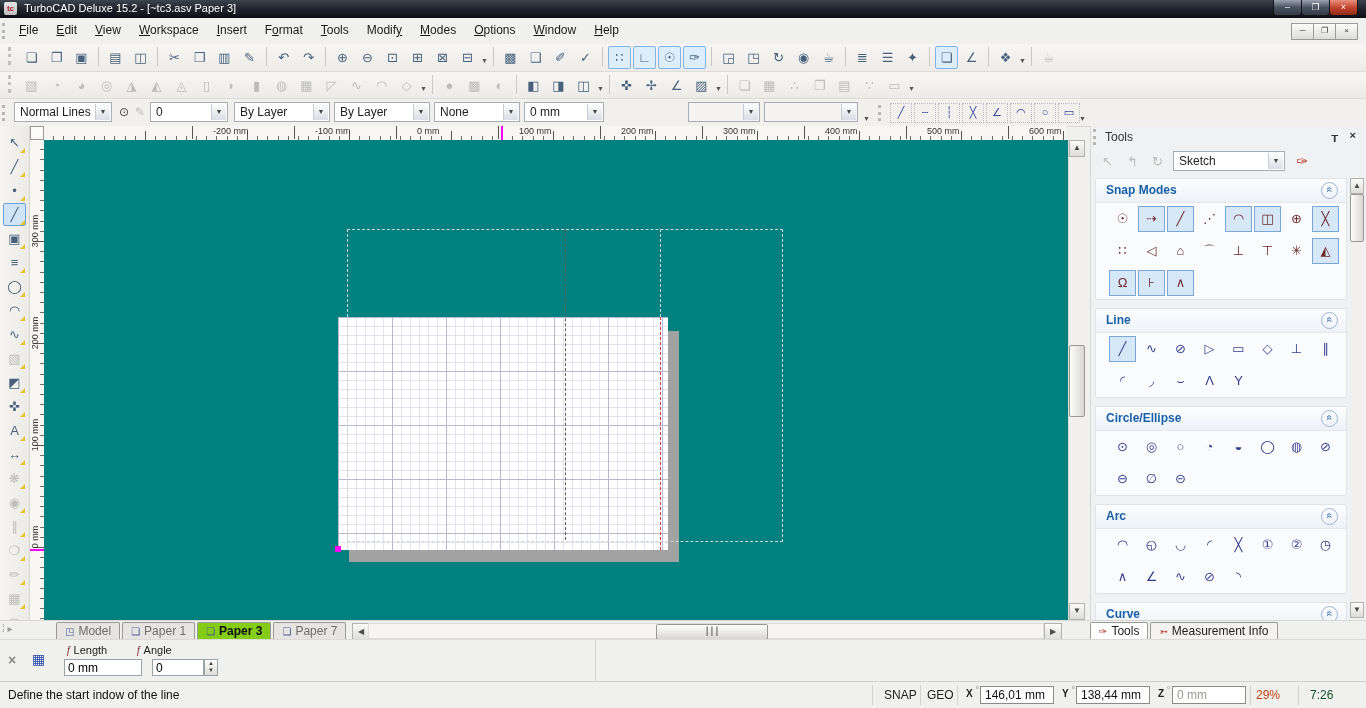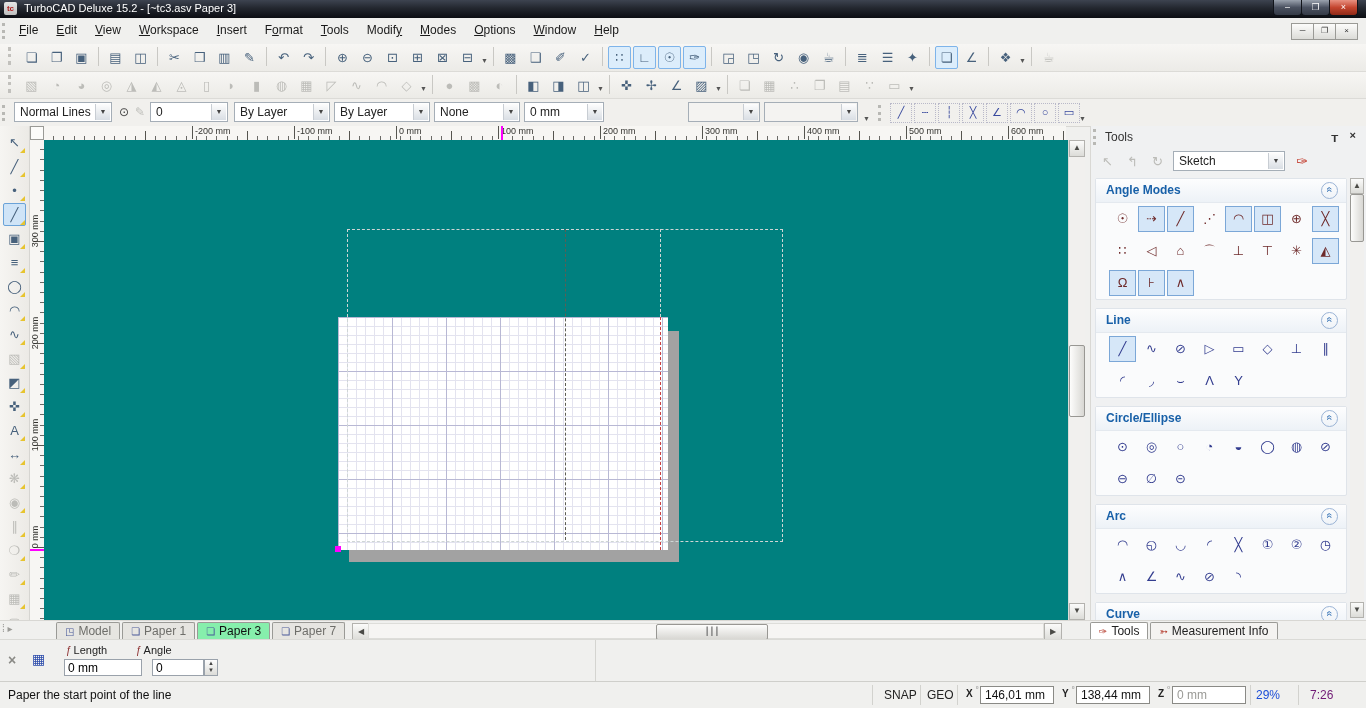--- a/index.html
+++ b/index.html
@@ -42,21 +42,21 @@
   
   #lefttools{left:0;top:126px;width:29px;height:494px;background:linear-gradient(90deg,#f6f5f2,#eceae6);border-right:1px solid #d6d5d1;}
   #lefttools .tbi{display:block;margin:1px 3px;width:21px;height:21px;}
   #lefttools .tbi::after{content:"";position:absolute;right:0;bottom:0;border-left:5px solid transparent;border-bottom:5px solid #e7c42f;}
   #lefttools .tbi.sel{background:#cfe4f7;border-color:#6ba3d8;}
   
   #rcorner{left:30px;top:126px;width:14px;height:14px;background:#fcfcfa;border:1px solid #9a9a96;box-sizing:border-box;}
   #hruler{left:44px;top:126px;width:1022px;height:14px;background:#f7f6f3;border-bottom:1px solid #989793;overflow:hidden;}
   #hruler .minor{left:0;bottom:0;width:100%;height:4px;background:repeating-linear-gradient(to right,transparent 0 9.2px,#6a6a66 9.2px 10.2px);}
   #hruler .major{left:0;bottom:0;width:100%;height:9px;background:repeating-linear-gradient(to right,transparent 0 100.6px,#55554f 100.6px 102px);}
-  .hlab{position:absolute;top:0;font-size:9px;color:#33332f;white-space:nowrap;border-left:1px solid #55554f;padding-left:2px;height:13px;line-height:11px;}
+  .hlab{position:absolute;top:0;font-size:9px;color:#33332f;white-space:nowrap;border-left:1px solid #55554f;padding-left:20px;height:13px;line-height:11px;}
   #hmark{left:457px;top:0;width:2px;height:14px;background:#ff00ff;}
   #vruler{left:30px;top:140px;width:14px;height:480px;background:#f7f6f3;border-right:1px solid #989793;overflow:hidden;}
   #vruler .minor{right:0;top:0;height:100%;width:4px;background:repeating-linear-gradient(to bottom,transparent 0 9.2px,#6a6a66 9.2px 10.2px);}
   #vruler .major{right:0;top:0;height:100%;width:9px;background:repeating-linear-gradient(to bottom,transparent 0 100.6px,#55554f 100.6px 102px);}
   .vlab{position:absolute;left:-24px;width:60px;height:12px;font-size:9px;color:#33332f;text-align:center;transform:rotate(-90deg);}
   #vmark{top:409px;left:0;width:14px;height:2px;background:#ff00ff;}
   #canvas{left:44px;top:140px;width:1024px;height:480px;background:#00807f;overflow:hidden;}
   #sheet-shadow{left:305px;top:191px;width:330px;height:231px;background:#a2a2a2;}
   #paper{left:294px;top:177px;width:330px;height:233px;background:
       repeating-linear-gradient(to right,#b8b8d4 0 1px,transparent 1px 54px),
@@ -94,21 +94,21 @@
   .pbtn{display:inline-block;width:25px;height:24px;margin:1px;text-align:center;line-height:24px;font-size:13px;border:1px solid transparent;position:relative;vertical-align:top;}
   .pbtn.sel{border-color:#7ba7d7;background:#d6e7f8;}
   .psec.s0 .pbtn{color:#6e2a2a;} .psec .pbtn{color:#333d8f;}
   #pscroll{right:2px;top:52px;width:14px;height:440px;background:#f1f0ee;}
   #ps-up{left:0;top:0;width:12px;height:14px;line-height:13px;}
   #ps-dn{left:0;bottom:0;width:12px;height:14px;line-height:13px;}
   #ps-thumb{left:0;top:16px;width:12px;height:46px;background:linear-gradient(90deg,#fdfdfc,#d8d7d3);border:1px solid #989793;border-radius:2px;}
   
   #tabrow{left:0;top:620px;width:1366px;height:19px;background:#f0f0ee;border-top:1px solid #d8d7d3;}
   .dtab{display:inline-block;height:17px;margin-right:2px;padding:0 8px;border:1px solid #9a9a96;border-bottom:none;border-radius:2px 2px 0 0;background:#e6e5e1;color:#6e6e6a;font-size:12px;line-height:17px;vertical-align:top;}
-  .dtab.active{background:#86efac;color:#111;font-weight:normal;}
+  .dtab.active{background:#84cc16;color:#111;font-weight:bold;}
   .dtab .ticon{font-size:10px;margin-right:4px;color:#4a5a9a;}
   #doctabs{left:56px;top:1px;white-space:nowrap;}
   #tr-handles{left:2px;top:2px;color:#9a9a96;font-size:10px;}
   #hs-left{left:352px;top:2px;width:16px;height:16px;line-height:15px;}
   #hs-track{left:368px;top:2px;width:676px;height:16px;background:#f6f5f3;border:1px solid #ddddd9;box-sizing:border-box;}
   #hs-thumb{left:287px;top:0px;width:110px;height:14px;background:linear-gradient(#fdfdfc,#d8d7d3);border:1px solid #989793;border-radius:2px;color:#777;font-size:8px;text-align:center;line-height:13px;}
   #hs-right{left:1044px;top:2px;width:16px;height:16px;line-height:15px;}
   #paneltabs{left:1090px;top:1px;white-space:nowrap;}
   #paneltabs .dtab{background:#f4f3f1;color:#222;font-weight:normal;}
   #paneltabs .dtab.active{background:#ffffff;}
@@ -127,22 +127,22 @@
   #insp-divider{left:595px;top:0;width:1px;height:42px;background:#d4d4d0;}
   
   #statusbar{left:0;top:681px;width:1366px;height:27px;background:#f0f0ee;border-top:1px solid #cfcfcb;}
   #status-msg{left:8px;top:6px;font-size:12px;color:#111;}
   .ssep{top:3px;width:1px;height:20px;background:#d2d2ce;}
   .stoggle{top:6px;font-size:12px;color:#222;}
   .axchip{top:6px;font-size:10px;color:#222;font-weight:bold;}
   .axchip::before{content:"▫";position:absolute;top:-5px;right:-6px;font-size:8px;color:#555;}
   .coordbox{top:4px;width:74px;height:18px;background:#fff;border:1px solid #8a8a86;font-size:12px;line-height:17px;padding:0 4px;box-sizing:border-box;color:#111;white-space:nowrap;overflow:hidden;}
   .coordbox.dim{color:#9a9a96;}
-  #st-zoom{left:1256px;top:6px;font-size:12px;color:#1d4ed8;}
-  #st-time{left:1310px;top:6px;font-size:12px;color:#701a75;}
+  #st-zoom{left:1256px;top:6px;font-size:12px;color:#c2410c;}
+  #st-time{left:1310px;top:6px;font-size:12px;color:#14532d;}
 </style>
 </head>
 <body>
 
 <div class="abs" id="titlebar">
   <div class="abs" id="tcbadge">tc</div>
   <div class="abs" id="apptitle">TurboCAD Deluxe 15.2 - [~tc3.asv Paper 3]</div>
   <div class="abs winbtn gray" id="btn-min">–</div>
   <div class="abs winbtn gray" id="btn-max">❐</div>
   <div class="abs winbtn red" id="btn-close">×</div>
@@ -226,21 +226,21 @@
     <div class="abs" id="panel-close">×</div>
   </div>
   <div class="abs" id="panel-toolbar">
     <span><span class="tbi dis">↖</span><span class="tbi dis">↰</span><span class="tbi dis">↻</span></span>
     <div class="abs combo" id="stylecombo"><span>Sketch</span><span class="arr">▼</span></div>
     <div class="abs" id="fillicon">✑</div>
   </div>
   <div class="abs" id="psections">
       <div class="psec s0">
         <div class="psec-h">
-          <span class="psec-t">Angle Modes</span>
+          <span class="psec-t">Snap Modes</span>
           <span class="chev"><span>«</span></span>
         </div>
         <div class="prow"><span class="pbtn">☉</span><span class="pbtn sel">⇢</span><span class="pbtn sel">╱</span><span class="pbtn">⋰</span><span class="pbtn sel">◠</span><span class="pbtn sel">◫</span><span class="pbtn">⊕</span><span class="pbtn sel">╳</span></div>
         <div class="prow"><span class="pbtn">∷</span><span class="pbtn">◁</span><span class="pbtn">⌂</span><span class="pbtn">⌒</span><span class="pbtn">⊥</span><span class="pbtn">⊤</span><span class="pbtn">✳</span><span class="pbtn sel">◭</span></div>
         <div class="prow"><span class="pbtn sel">Ω</span><span class="pbtn sel">⊦</span><span class="pbtn sel">∧</span></div>
       </div>
       <div class="psec">
         <div class="psec-h">
           <span class="psec-t">Line</span>
           <span class="chev"><span>«</span></span>
@@ -297,21 +297,21 @@
   <div class="abs fld-label" id="ang-label"><span class="fico">ƒ</span><span>Angle</span></div>
   <input class="abs fld-input" id="ang-input" value="0" style="">
   <div class="abs" id="spinner">
       <div>▲</div>
       <div>▼</div>
     </div>
   <div class="abs" id="insp-divider"></div>
 </div>
 
 <div class="abs" id="statusbar">
-  <div class="abs" id="status-msg">Paper the start point of the line</div>
+  <div class="abs" id="status-msg">Define the start indow of the line</div>
   <div class="abs ssep" style="left:872px"></div>
   <div class="abs stoggle" style="left:884px">SNAP</div>
   <div class="abs ssep" style="left:920px"></div>
   <div class="abs stoggle" style="left:927px">GEO</div>
   <div class="abs ssep" style="left:957px"></div>
   <div class="abs axchip" style="left:966px">X</div>
   <div class="abs coordbox" style="left:980px">146,01 mm</div>
   <div class="abs axchip" style="left:1062px">Y</div>
   <div class="abs coordbox" style="left:1076px">138,44 mm</div>
   <div class="abs axchip" style="left:1158px">Z</div>

